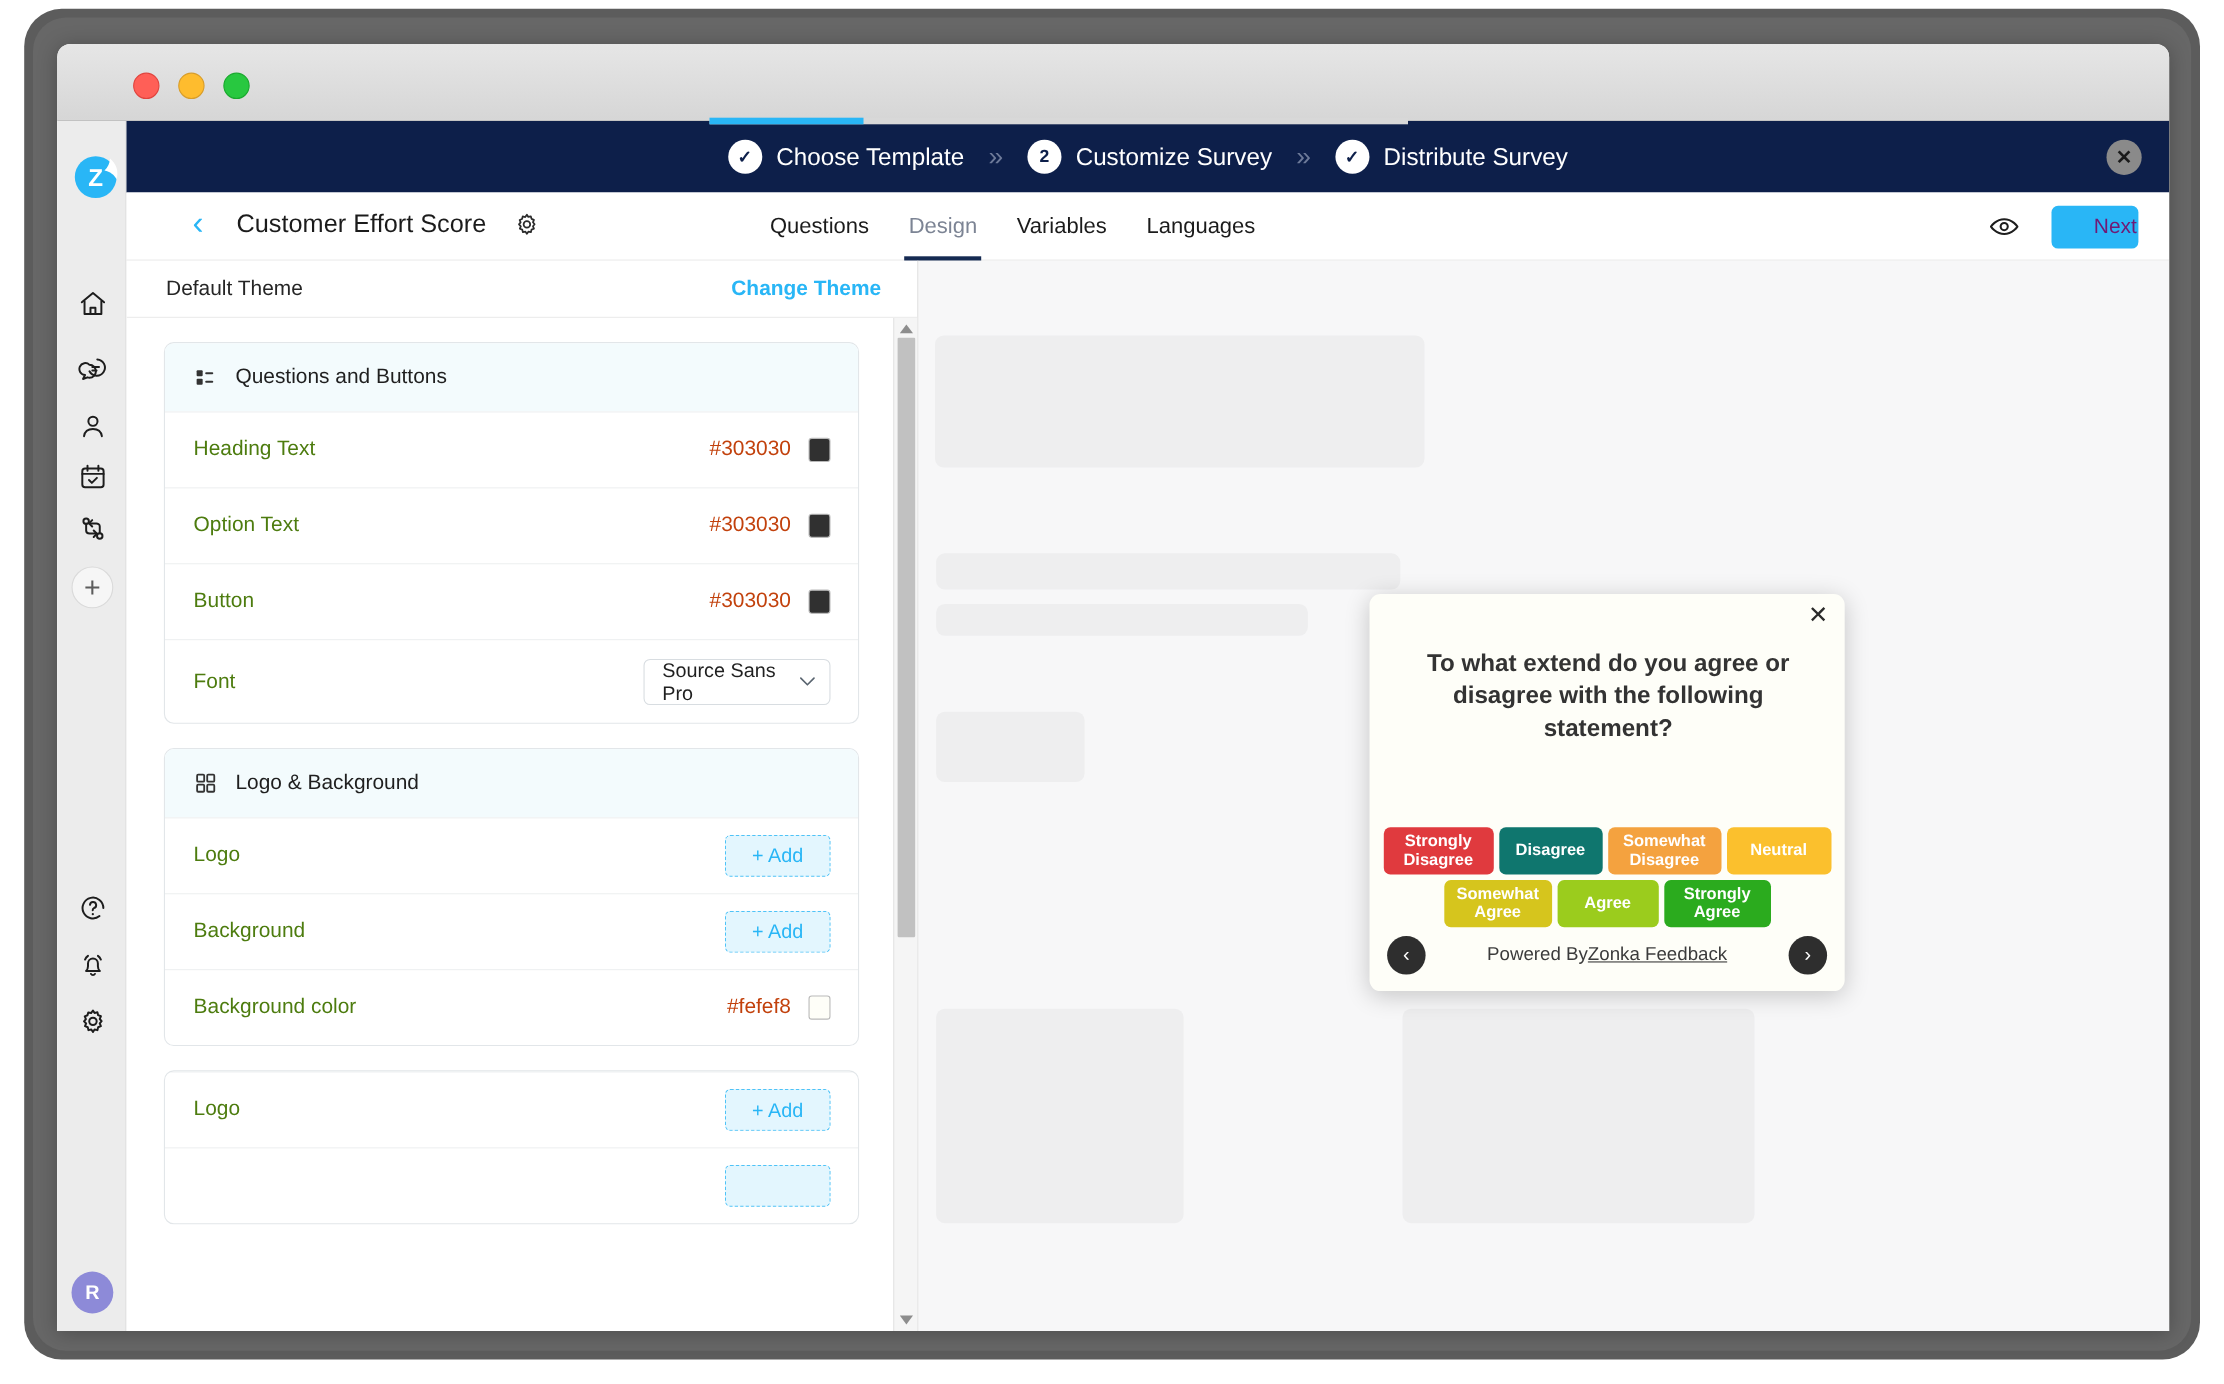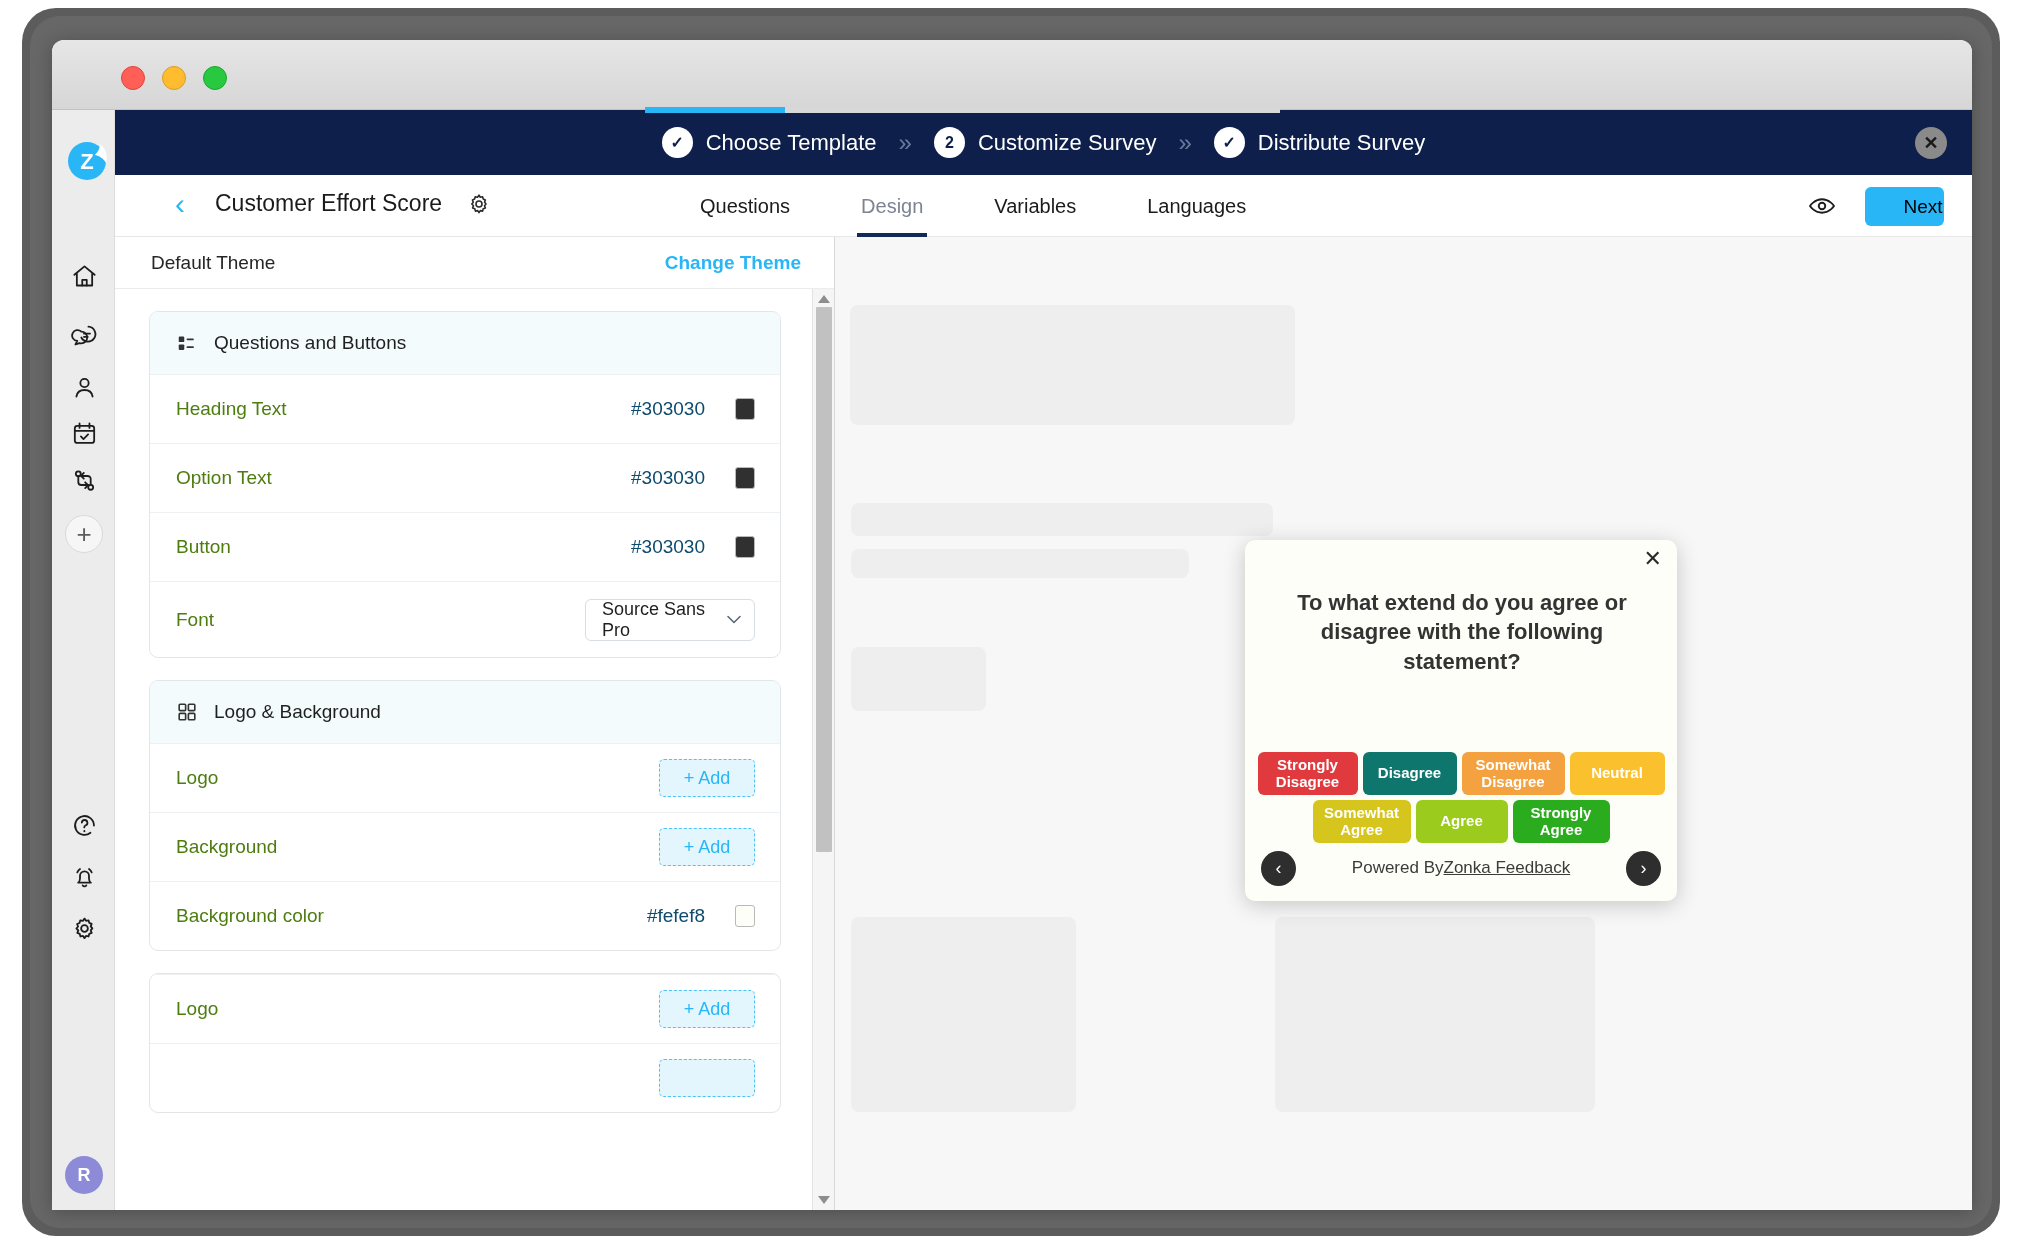--- a/index.html
+++ b/index.html
@@ -118,35 +118,35 @@
   }
   #survey-title {
     position: absolute; left: 100px; top: 15px;
     font-size: 23px; color: #1b1b1b;
   }
   #survey-title-gear {
     position: absolute; left: 352px; top: 17px; width: 24px; height: 24px; color: #2b2b2b;
   }
   #tabs {
     position: absolute; left: 585px; top: 0; height: 62px;
-    display: flex; align-items: center; gap: 71px;
+    display: flex; align-items: center; gap: 36px;
   }
   .tab { font-size: 20px; color: #1b1b1b; height: 62px; display:flex; align-items:center; position: relative; }
   .tab.active { color: #7c8494; }
   .tab.active::after {
     content:''; position: absolute; left: -4px; right: -4px; bottom: 0;
     height: 4px; background: #152a52;
   }
   #preview-eye {
     position: absolute; right: 135px; top: 16px; width: 30px; height: 30px; color: #1e1e1e;
   }
   #next-button {
     position: absolute; right: 28px; top: 12px;
     width: 79px; height: 39px; border-radius: 6px;
-    background: #29b6f6; color: #000000;
+    background: #29b6f6; color: #701a75;
     display: flex; align-items: center; justify-content: center;
     font-size: 19px;
     padding-left: 37px;
   }
 
   
   #design-panel {
     position: absolute; left: 63px; top: 127px; width: 720px; height: 973px;
     background: #ffffff; border-right: 1px solid #d8d8d8;
     overflow: hidden;
@@ -172,21 +172,21 @@
     display: flex; align-items: center; gap: 16px;
     padding-left: 26px;
     font-size: 19px; color: #1f1f1f;
   }
   .card-row {
     height: 69px; border-top: 1px solid #eef0f1;
     display: flex; align-items: center; justify-content: space-between;
     padding: 0 25px 0 26px;
   }
   .row-label { font-size: 19px; color: #4d7c0f; }
-  .row-value { display: flex; align-items: center; gap: 30px; font-size: 19px; color: #0c4a6e; }
+  .row-value { display: flex; align-items: center; gap: 16px; font-size: 19px; color: #c2410c; }
   .swatch { width: 20px; height: 22px; border-radius: 3px; border: 1px solid #b9b9b9; }
   .add-btn {
     width: 96px; height: 38px; border-radius: 5px;
     background: #e3f6fe; border: 1px dashed #4fc3f7; color: #29b6f6;
     display: flex; align-items: center; justify-content: center;
     font-size: 18px;
   }
   .select-box {
     width: 170px; height: 42px; border: 1px solid #d8dde1; border-radius: 6px;
     background: #fff; display: flex; align-items: center; justify-content: space-between;

